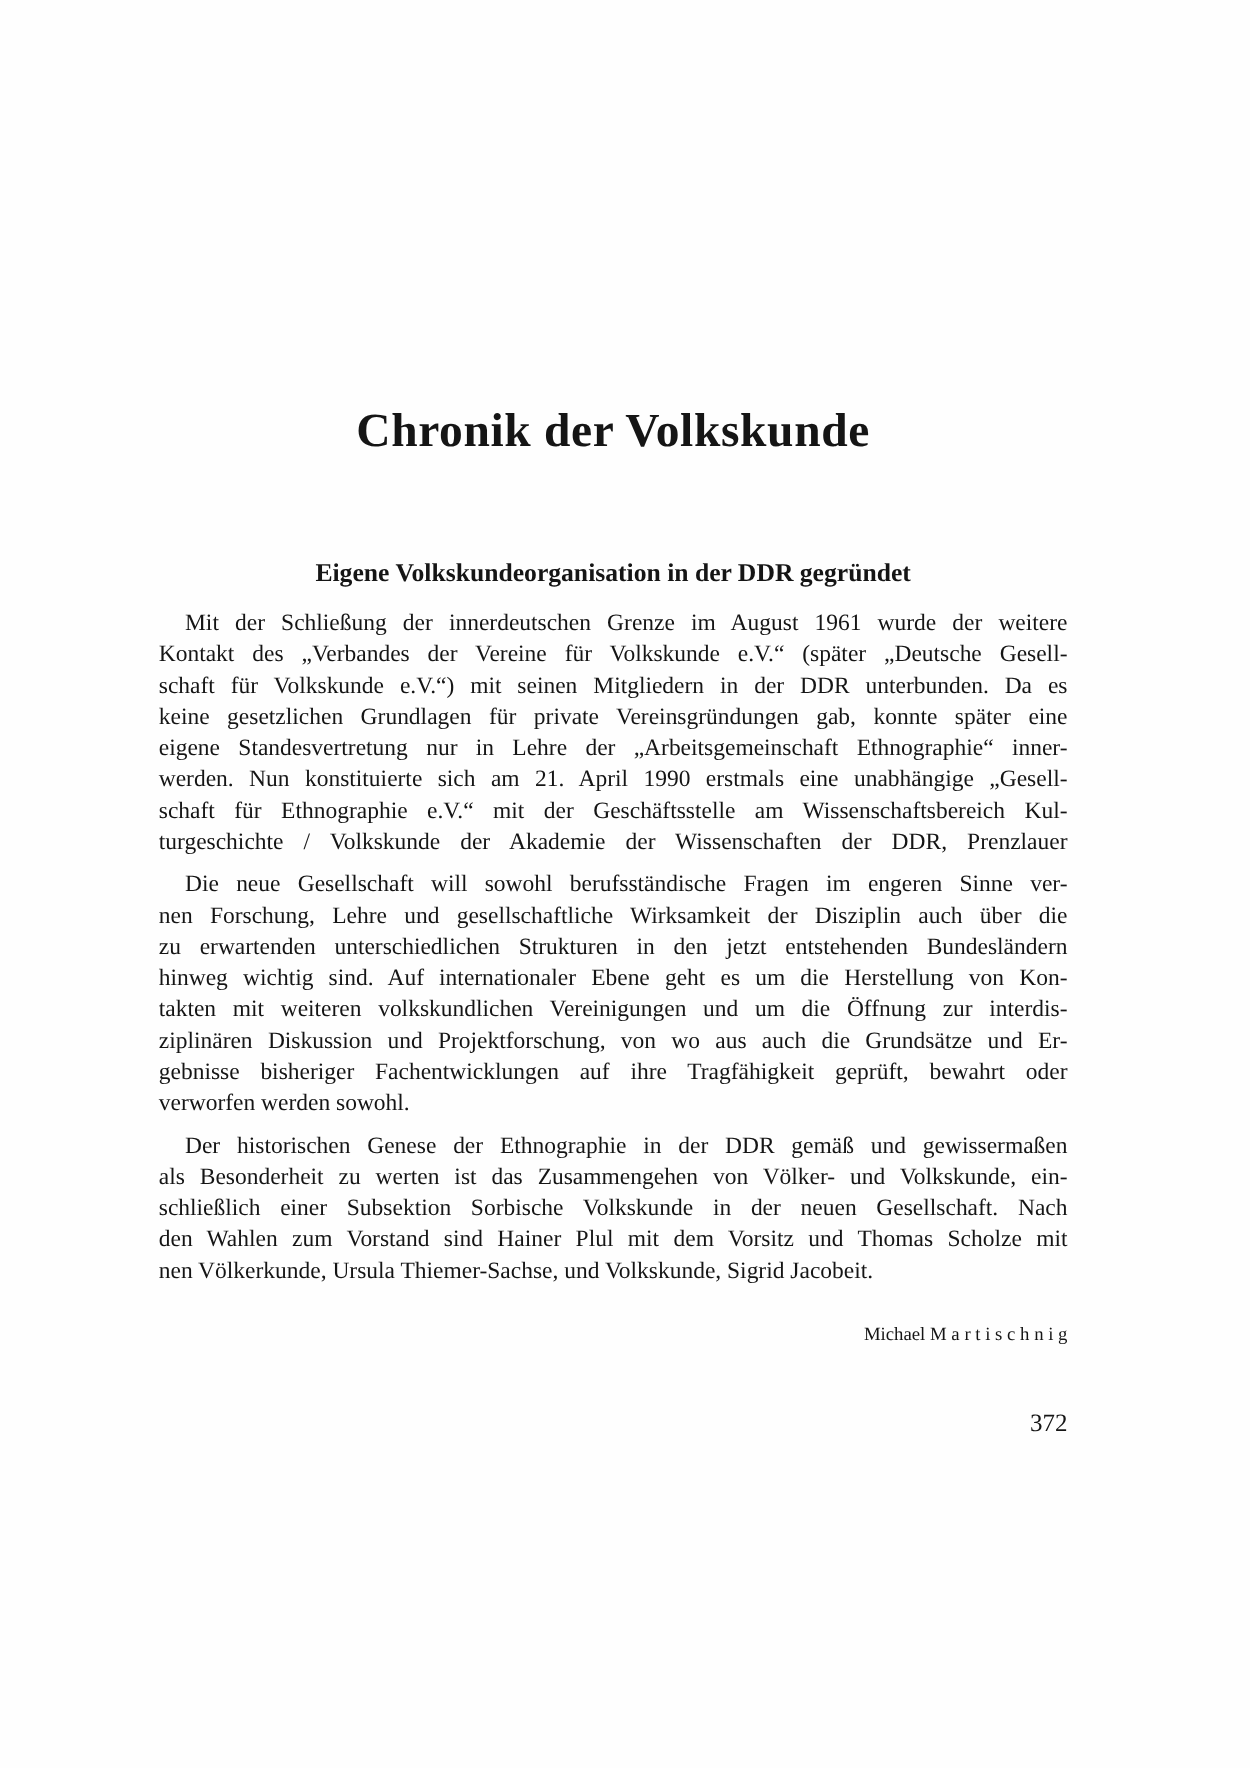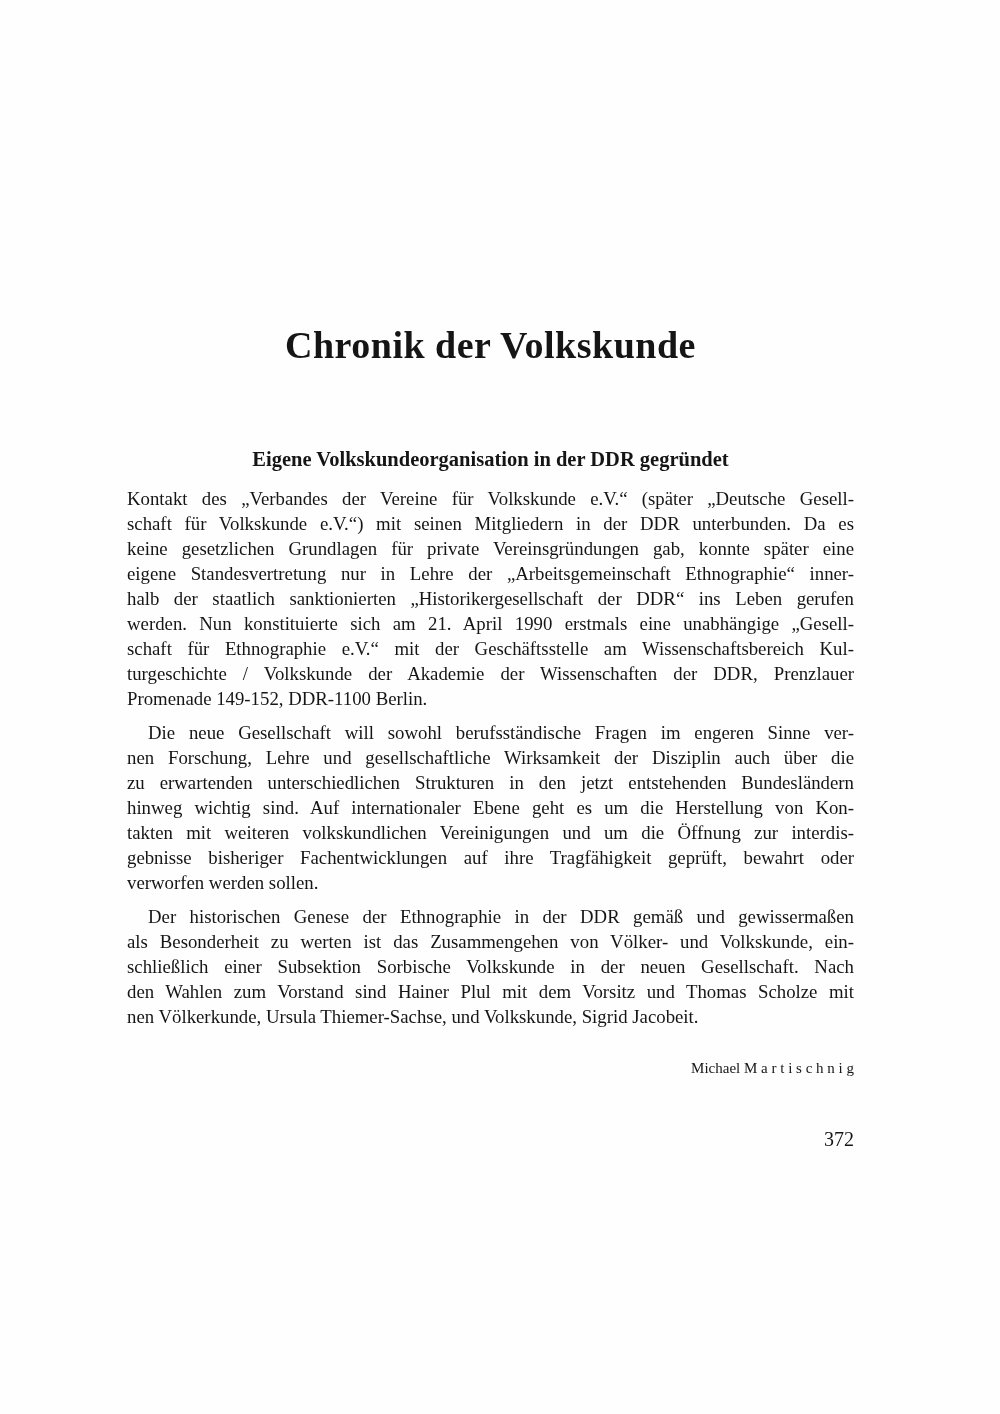--- a/index.html
+++ b/index.html
@@ -68,39 +68,39 @@
 </head>
 <body style="background: rgb(254, 254, 254);">
 
 <div class="page" style="background: rgb(254, 254, 254); color: rgb(21, 21, 21);">
   <div class="content">
     <h1 class="doc-title">Chronik der Volkskunde</h1>
 
     <h2 class="section-heading">Eigene Volkskundeorganisation in der DDR gegründet</h2>
 
     <div class="paragraph">
+        <div class="line first">Mit der Schließung der innerdeutschen Grenze im August 1961 wurde der weitere</div>
         <div class="line">Kontakt des „Verbandes der Vereine für Volkskunde e.V.“ (später „Deutsche Gesell-</div>
         <div class="line">schaft für Volkskunde e.V.“) mit seinen Mitgliedern in der DDR unterbunden. Da es</div>
         <div class="line">keine gesetzlichen Grundlagen für private Vereinsgründungen gab, konnte später eine</div>
         <div class="line">eigene Standesvertretung nur in Lehre der „Arbeitsgemeinschaft Ethnographie“ inner-</div>
-        <div class="line">halb der staatlich sanktionierten „Historikergesellschaft der DDR“ ins Leben gerufen</div>
         <div class="line">werden. Nun konstituierte sich am 21. April 1990 erstmals eine unabhängige „Gesell-</div>
         <div class="line">schaft für Ethnographie e.V.“ mit der Geschäftsstelle am Wissenschaftsbereich Kul-</div>
         <div class="line">turgeschichte / Volkskunde der Akademie der Wissenschaften der DDR, Prenzlauer</div>
-        <div class="line last">Promenade 149-152, DDR-1100 Berlin.</div>
       </div>
 
     <div class="paragraph">
         <div class="line first">Die neue Gesellschaft will sowohl berufsständische Fragen im engeren Sinne ver-</div>
         <div class="line">nen Forschung, Lehre und gesellschaftliche Wirksamkeit der Disziplin auch über die</div>
         <div class="line">zu erwartenden unterschiedlichen Strukturen in den jetzt entstehenden Bundesländern</div>
         <div class="line">hinweg wichtig sind. Auf internationaler Ebene geht es um die Herstellung von Kon-</div>
         <div class="line">takten mit weiteren volkskundlichen Vereinigungen und um die Öffnung zur interdis-</div>
+        <div class="line">ziplinären Diskussion und Projektforschung, von wo aus auch die Grundsätze und Er-</div>
         <div class="line">gebnisse bisheriger Fachentwicklungen auf ihre Tragfähigkeit geprüft, bewahrt oder</div>
-        <div class="line last">verworfen werden sollen.</div>
+        <div class="line last">verworfen werden sowohl.</div>
       </div>
 
     <div class="paragraph">
         <div class="line first">Der historischen Genese der Ethnographie in der DDR gemäß und gewissermaßen</div>
         <div class="line">als Besonderheit zu werten ist das Zusammengehen von Völker- und Volkskunde, ein-</div>
         <div class="line">schließlich einer Subsektion Sorbische Volkskunde in der neuen Gesellschaft. Nach</div>
         <div class="line">den Wahlen zum Vorstand sind Hainer Plul mit dem Vorsitz und Thomas Scholze mit</div>
         <div class="line last">nen Völkerkunde, Ursula Thiemer-Sachse, und Volkskunde, Sigrid Jacobeit.</div>
       </div>
 

